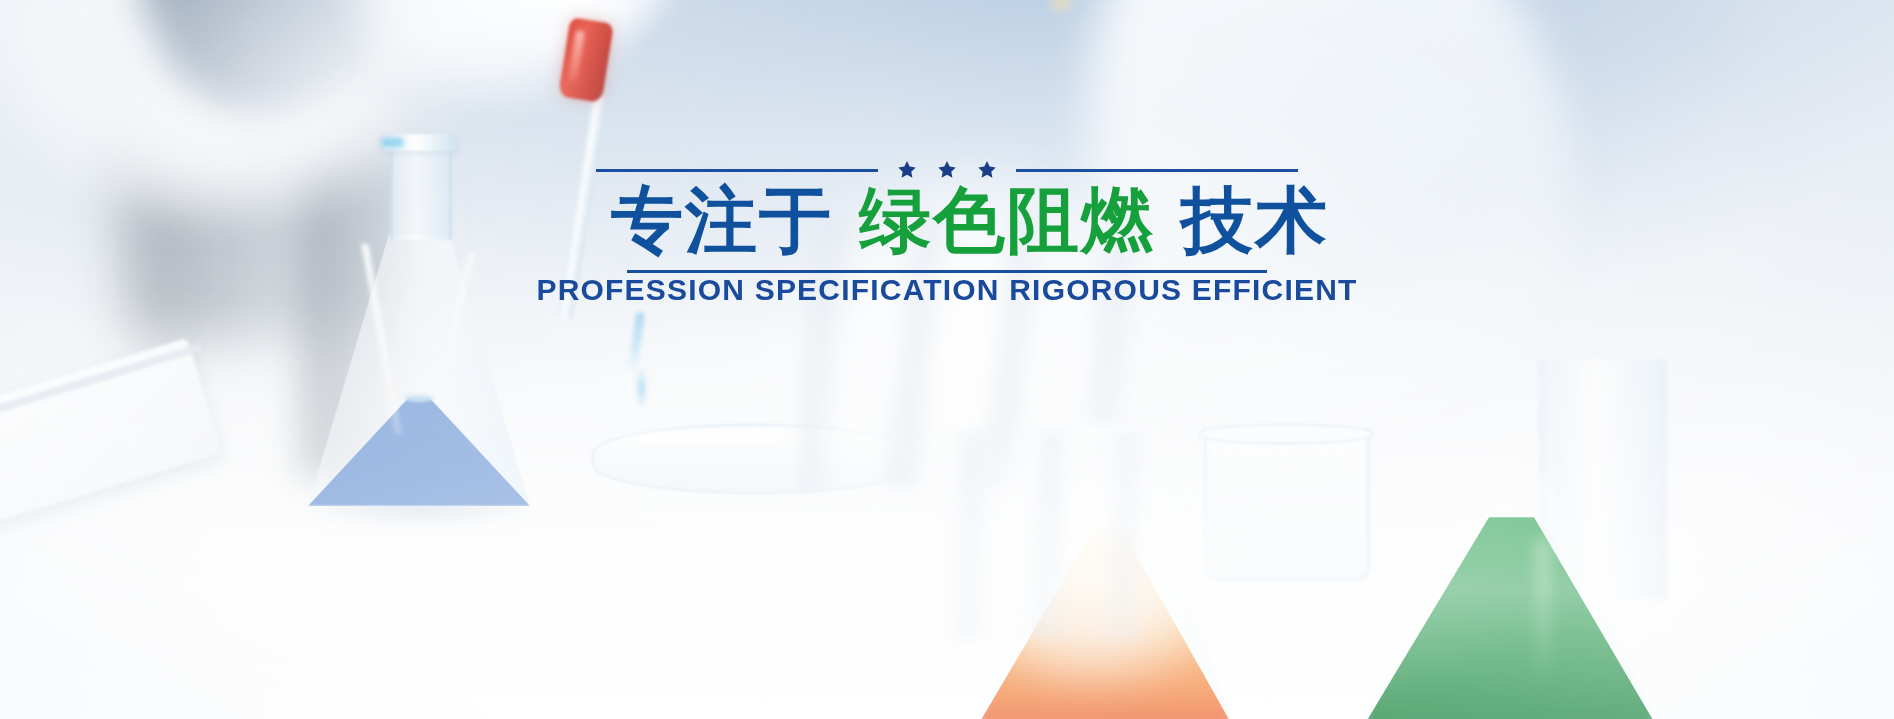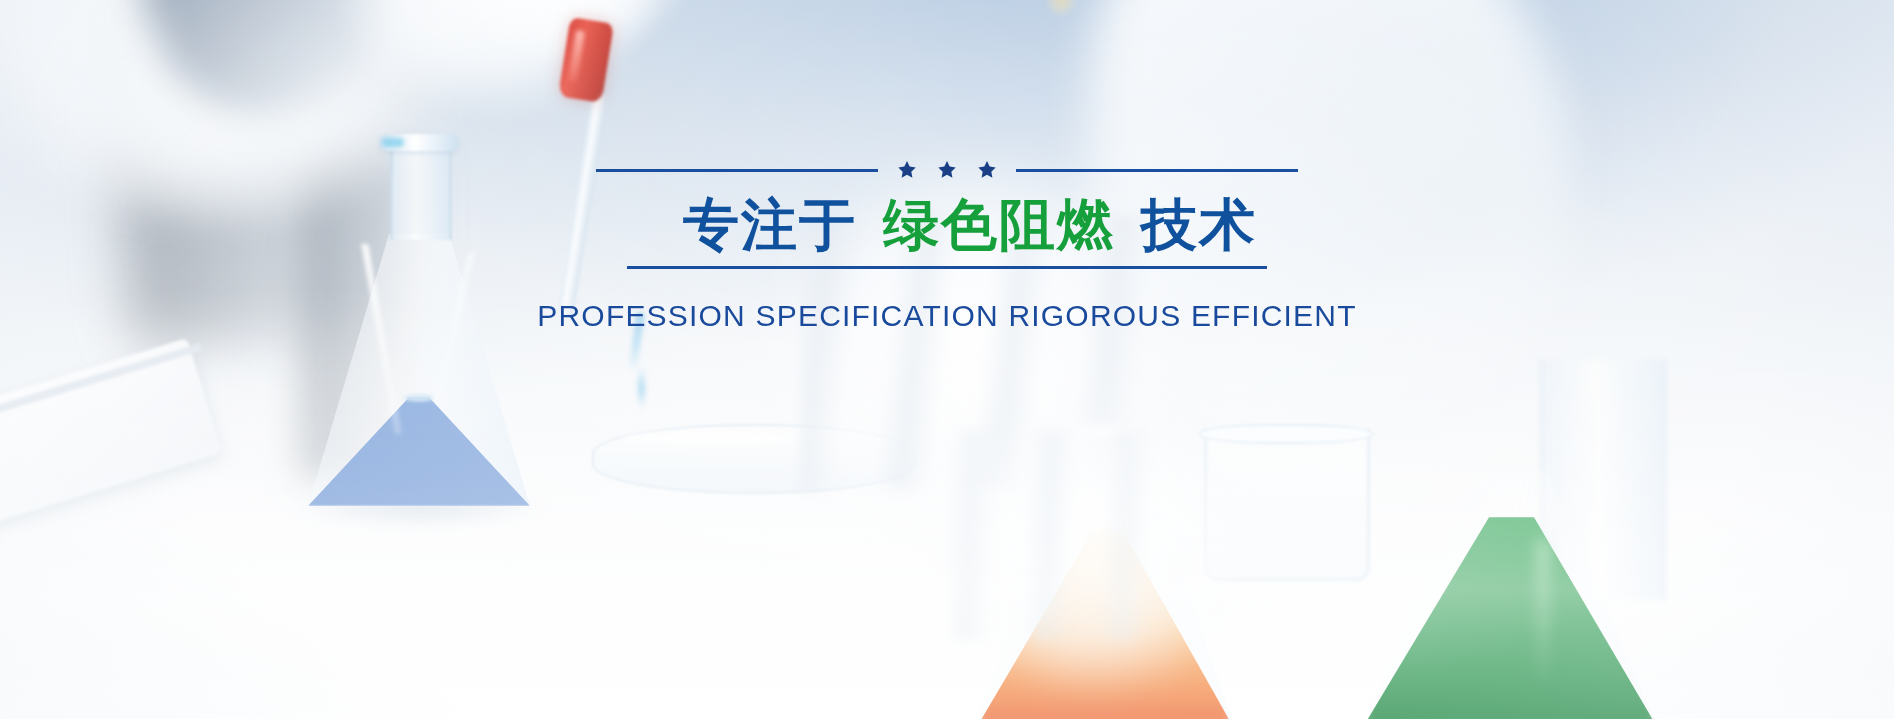--- a/index.html
+++ b/index.html
@@ -447,43 +447,43 @@
     gap: 18px;
   }
   .star {
     display: block;
     width: 22px;
     height: 22px;
     color: #1b3f86;
   }
 
   .title {
-    margin-top: 13px;
-    font-size: 56px;
+    margin-top: 0;
+    font-size: 72px;
     font-weight: bold;
     line-height: 1.06;
     letter-spacing: 2px;
     white-space: nowrap;
     padding-left: 46px;
   }
   .title .blue  { color: #10519e; }
   .title .green { color: #16a03c; }
   .title .gap   { display: inline-block; width: 26px; }
 
   .underline {
     width: 640px;
     height: 3px;
     background: #1a4fa0;
     margin: 12px auto 0 auto;
   }
 
   .subtitle {
-    margin-top: 30px;
+    margin-top: 0;
     font-size: 30px;
-    font-weight: normal;
+    font-weight: bold;
     letter-spacing: 1.2px;
     color: #1a4a9c;
     white-space: nowrap;
   }
 
   .tagline {
     margin-top: 36px;
     font-size: 34px;
     font-weight: bold;
     letter-spacing: 1px;

